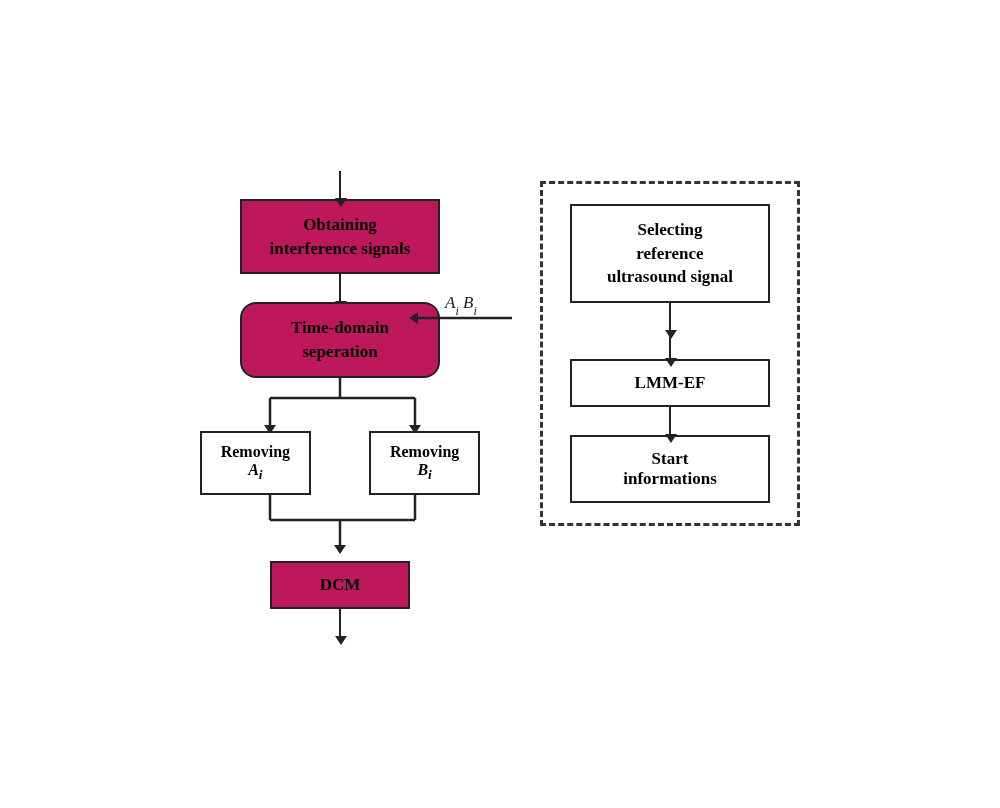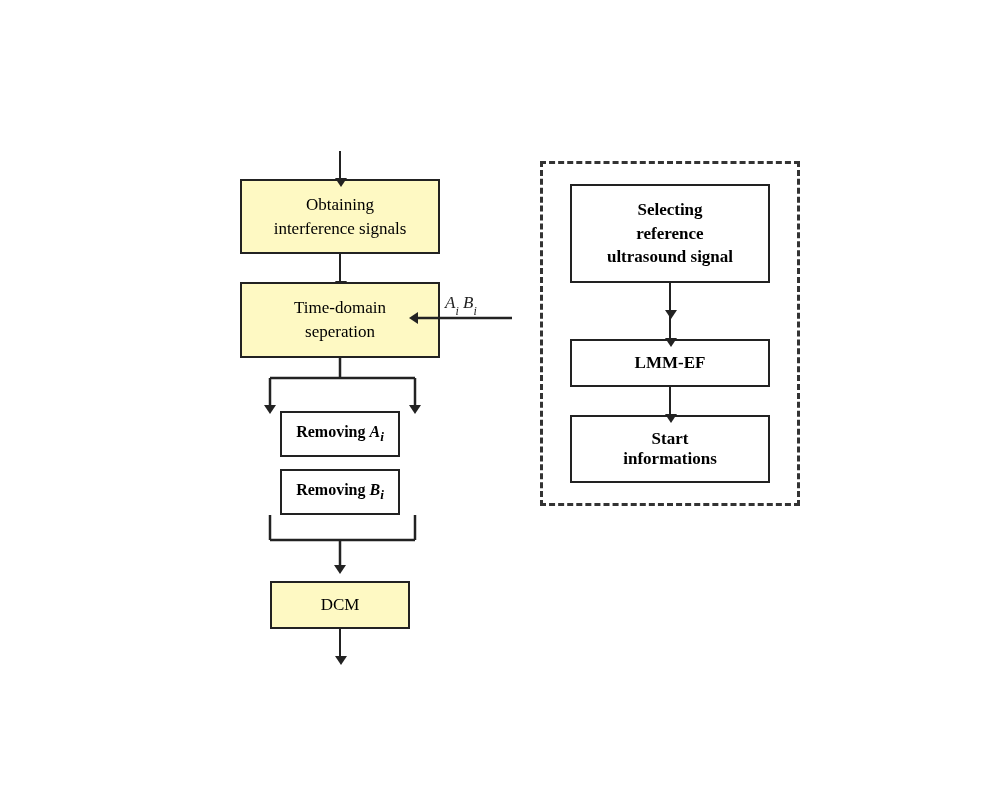--- a/index.html
+++ b/index.html
@@ -54,23 +54,23 @@
       font-weight: bold;
       text-align: center;
       background: #fff;
       min-width: 140px;
     }
 
     .rect {
       border: 2.5px solid #222;
       padding: 12px 18px;
       font-size: 17px;
-      font-weight: normal;
-      text-align: center;
-      background: #fef9c3;
+      font-weight: bold;
+      text-align: center;
+      background: #be185d;
       min-width: 200px;
     }
 
     .rect-sm {
       border: 2.5px solid #222;
       padding: 10px 14px;
       font-size: 16px;
       font-weight: bold;
       text-align: center;
       background: #fff;
@@ -100,23 +100,23 @@
       position: absolute;
       bottom: -8px;
       left: -6px;
       border-left: 6px solid transparent;
       border-right: 6px solid transparent;
       border-top: 9px solid #222;
     }
 
     .branch-row {
       display: flex;
-      flex-direction: column;
+      flex-direction: row;
       align-items: flex-start;
-      gap: 6px;
+      gap: 20px;
       position: relative;
       justify-content: center;
     }
 
     .branch-item {
       display: flex;
       flex-direction: column;
       align-items: center;
     }
 
@@ -134,21 +134,21 @@
 
 
     <div class="arrow-down"></div>
 
     <div class="rect" style="line-height:1.4;">
       Obtaining<br>interference signals
     </div>
 
     <div class="arrow-down"></div>
 
-    <div class="rect" style="line-height:1.4; position:relative;">
+    <div class="rect" style="line-height:1.4; position:relative;border-radius:16px;">
       Time-domain<br>seperation
     </div>
 
     <div style="position:relative; width:240px; height:55px;">
       <svg width="240" height="55" style="overflow:visible;">
 
         <line x1="120" y1="0" x2="120" y2="20" stroke="#222" stroke-width="2.5"></line>
 
         <line x1="50" y1="20" x2="195" y2="20" stroke="#222" stroke-width="2.5"></line>
 

